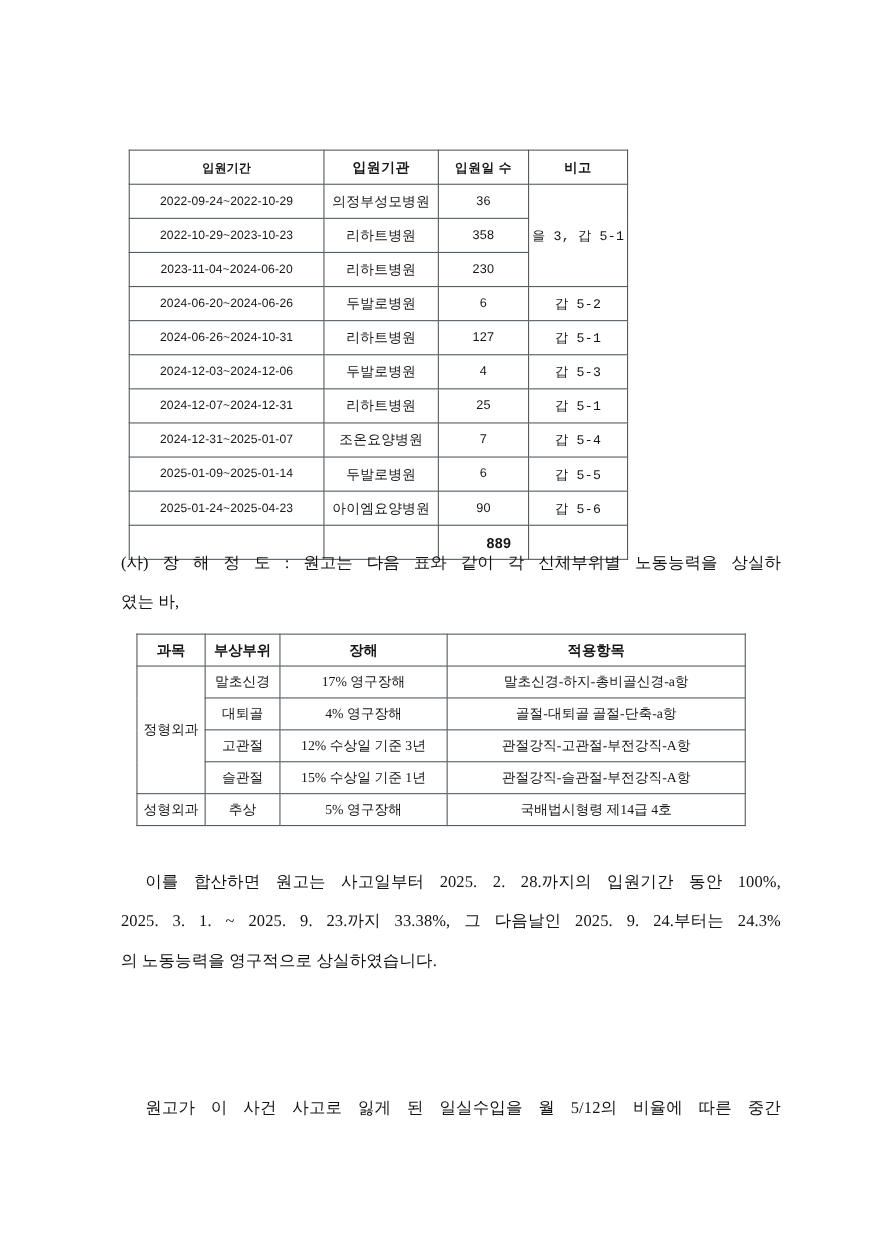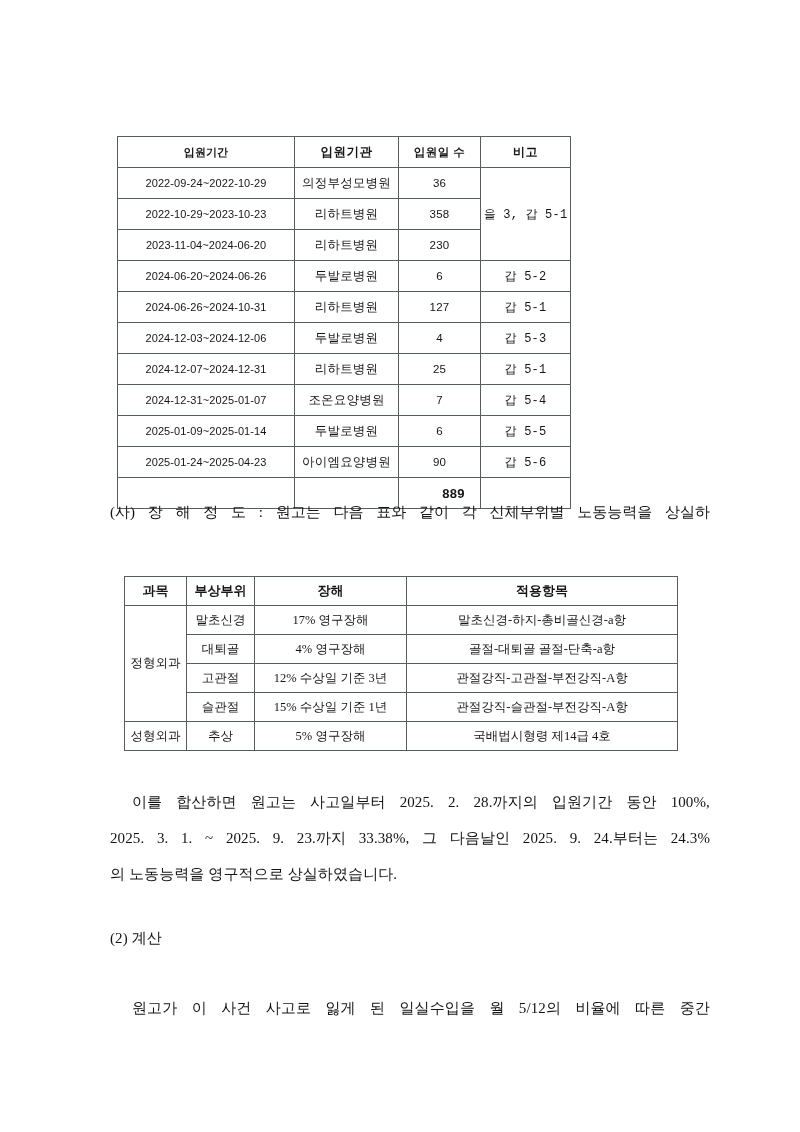--- a/index.html
+++ b/index.html
@@ -233,20 +233,21 @@
         <span>:</span>
         <span>원고는</span>
         <span>다음</span>
         <span>표와</span>
         <span>같이</span>
         <span>각</span>
         <span>신체부위별</span>
         <span>노동능력을</span>
         <span>상실하</span>
       </span>
+    <span class="ln">였는 바,</span>
   </div>
 
   <table id="disability-table">
     <colgroup>
       <col class="c-dept">
         <col class="c-part">
         <col class="c-dis">
         <col class="c-item">
     </colgroup>
     <thead>
@@ -313,23 +314,20 @@
         <span>그</span>
         <span>다음날인</span>
         <span>2025.</span>
         <span>9.</span>
         <span>24.부터는</span>
         <span>24.3%</span>
       </span>
     <span class="ln">의 노동능력을 영구적으로 상실하였습니다.</span>
   </div>
 
-  <div class="para" id="heading-calculation">
-    <span class="ln">(2) 계산</span>
-  </div>
 
   <div class="para" id="para-calculation">
     <span class="ln spread indent" id="calc-line1">
         <span>원고가</span>
         <span>이</span>
         <span>사건</span>
         <span>사고로</span>
         <span>잃게</span>
         <span>된</span>
         <span>일실수입을</span>

